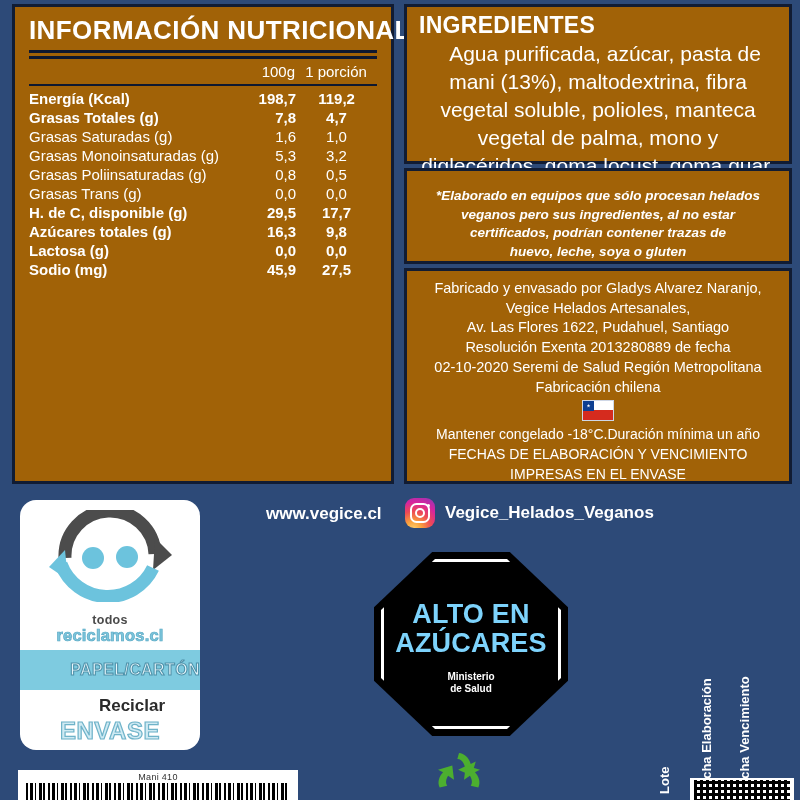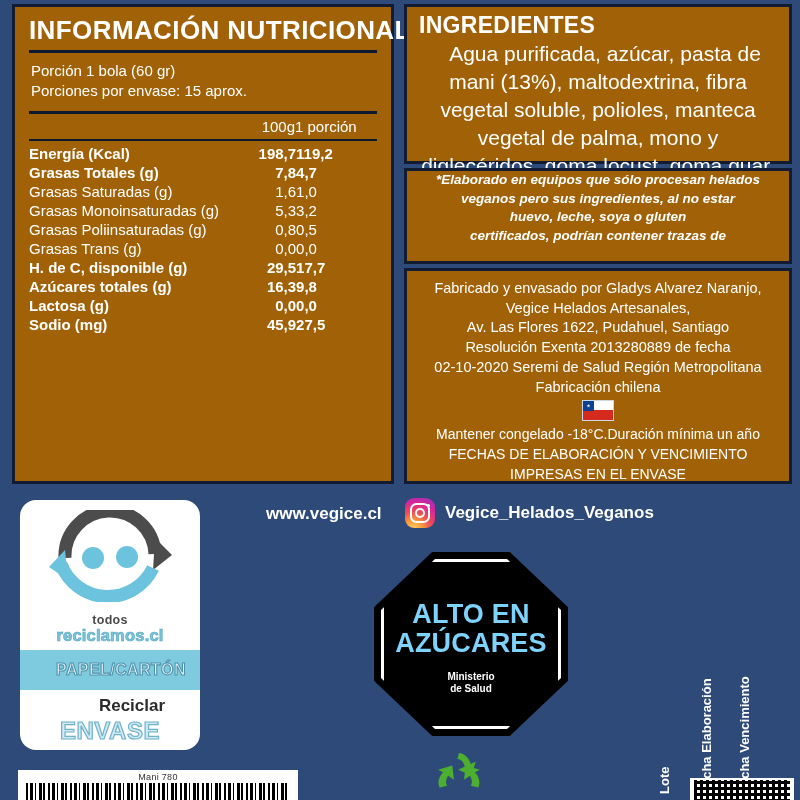--- a/index.html
+++ b/index.html
@@ -28,31 +28,31 @@
   }
   .rule{height:3px;background:#0e1830;margin:3px 0;}
   .rule.thin{height:2px;}
   .portion{font-size:15px;line-height:1.35;margin:8px 0 9px 2px;}
   .portion div{white-space:nowrap;}
 
   table.nut{width:100%;border-collapse:collapse;font-size:15px;}
   table.nut td{padding:1px 0;vertical-align:baseline;}
   table.nut td.lbl{text-align:left;white-space:nowrap;}
   table.nut td.v1{text-align:right;width:78px;white-space:nowrap;}
-  table.nut td.v2{text-align:left;width:82px;white-space:nowrap;}
+  table.nut td.v2{text-align:center;width:82px;white-space:nowrap;}
   tr.b td{font-weight:bold;}
   thead td{font-size:15px;padding-bottom:2px;}
 
   
   #ingredients{left:404px;top:4px;width:388px;height:160px;padding:4px 10px;}
   .ing-title{font-size:23px;font-weight:bold;letter-spacing:.3px;margin:1px 0 1px 2px;}
   .ing-body{font-size:21px;line-height:1.33;text-align:center;text-indent:14px;}
 
   
-  #allergen{left:404px;top:168px;width:388px;height:96px;padding:0 12px;}
+  #allergen{left:404px;top:168px;width:388px;height:96px;padding:16px 12px;}
   .allerg{font-size:13.5px;font-style:italic;font-weight:bold;line-height:1.38;text-align:center;}
 
   
   #maker{left:404px;top:268px;width:388px;height:216px;padding:8px 10px;}
   .maker-lines{font-size:14.5px;line-height:1.36;text-align:center;}
   .maker-lines div{white-space:nowrap;}
   .flag{width:32px;height:21px;margin:3px auto 4px auto;position:relative;
         border:1px solid #cfd7e6;box-sizing:border-box;background:#ffffff;}
   .flag .fl-blue{position:absolute;left:0;top:0;width:11px;height:10px;background:#0e3f92;}
   .flag .fl-red{position:absolute;left:0;bottom:0;width:100%;height:10px;background:#d52b1e;}
@@ -76,21 +76,21 @@
     position:absolute;left:20px;top:500px;width:180px;height:250px;
     background:#ffffff;border-radius:16px;overflow:hidden;
     display:flex;flex-direction:column;
   }
   .rc-top{flex:0 0 150px;position:relative;}
   .rc-smiley{position:absolute;left:50%;top:10px;transform:translateX(-50%);}
   .rc-brand{position:absolute;left:0;right:0;bottom:6px;text-align:center;line-height:1.05;}
   .rc-brand .t1{font-size:12.5px;font-weight:bold;color:#4a4a4a;letter-spacing:.3px;}
   .rc-brand .t2{font-size:16.5px;font-weight:bold;color:#7ec6dd;letter-spacing:.2px;
       -webkit-text-stroke:.7px #5aa9c4;}
-  .rc-band{flex:0 0 40px;background:#7ecbe0;display:flex;align-items:center;justify-content:flex-start;padding-left:36px;}
+  .rc-band{flex:0 0 40px;background:#7ecbe0;display:flex;align-items:center;justify-content:flex-end;padding-left:36px;}
   .rc-band span{font-size:16px;font-weight:bold;color:#e8f6fb;-webkit-text-stroke:1.1px #4f93ab;letter-spacing:.4px;}
   .rc-bot{flex:1;display:flex;flex-direction:column;align-items:center;justify-content:center;gap:1px;}
   .rc-bot .r1{font-size:17px;font-weight:bold;color:#2b2b2b;margin-left:44px;}
   .rc-bot .r2{font-size:24px;font-weight:bold;color:#cfeaf3;-webkit-text-stroke:1.2px #6fb3c9;letter-spacing:.5px;}
 
   
   #warn-seal{position:absolute;left:374px;top:552px;width:194px;height:184px;}
   .oct{
     position:absolute;inset:0;background:#000;
     clip-path:polygon(30% 0,70% 0,100% 30%,100% 70%,70% 100%,30% 100%,0 70%,0 30%);
@@ -149,24 +149,20 @@
 </style>
 </head>
 <body>
 
 <div class="page">
 
   <div class="panel" id="nutrition">
     <div class="nut-title">INFORMACIÓN NUTRICIONAL</div>
     <div class="rule"></div>
 
-    <div class="portion">
-      <div>Porción 1 bola (60 gr)</div>
-      <div>Porciones por envase: 15 aprox.</div>
-    </div>
 
     <div class="rule"></div>
 
     <table class="nut">
       <thead>
         <tr>
           <td class="lbl"></td>
           <td class="v1">100g</td>
           <td class="v2">1 porción</td>
         </tr>
@@ -233,22 +229,22 @@
 
   <div class="panel" id="ingredients">
     <div class="ing-title">INGREDIENTES</div>
     <div class="ing-body">Agua purificada, azúcar, pasta de mani (13%),  maltodextrina, fibra vegetal soluble, polioles, manteca vegetal de palma, mono y diglecéridos, goma locust, goma guar, carragenina, sal de mar</div>
   </div>
 
   <div class="panel" id="allergen">
     <div class="allerg">
       <div>*Elaborado en equipos que sólo procesan helados</div>
       <div>veganos pero sus  ingredientes, al no  estar</div>
+      <div>certificados, podrían contener trazas de</div>
       <div>huevo, leche, soya o gluten</div>
-      <div>certificados, podrían contener trazas de</div>
     </div>
   </div>
 
   <div class="panel" id="maker">
     <div class="maker-lines">
       <div>Fabricado y envasado por Gladys Alvarez Naranjo,</div>
       <div>Vegice Helados Artesanales,</div>
       <div>Av. Las Flores 1622, Pudahuel, Santiago</div>
       <div>Resolución Exenta 2013280889 de fecha</div>
       <div>02-10-2020 Seremi de Salud Región Metropolitana</div>
@@ -324,21 +320,21 @@
       <path d="M12 47 C9 42 11 34 16 29 L10 26 L27 21 L29 38 L22 33 C19 38 19 42 21 45 Z"></path>
       <path d="M58 47 C61 42 59 34 54 29 L60 26 L43 21 L41 38 L48 33 C51 38 51 42 49 45 Z" transform="translate(0,0)"></path>
     </g>
   </svg>
 
   <div class="vlabel" id="v-lote">Lote</div>
   <div class="vlabel" id="v-elab">Fecha Elaboración</div>
   <div class="vlabel" id="v-venc">Fecha Vencimiento</div>
 
   <div id="barcode-card">
-    <div id="barcode-label">Mani 780</div>
+    <div id="barcode-label">Mani 410</div>
     <div id="barcode-bars"></div>
   </div>
 
   <div id="qr-card">
     <div class="qr"></div>
   </div>
 
 </div>
 
 </body></html>

